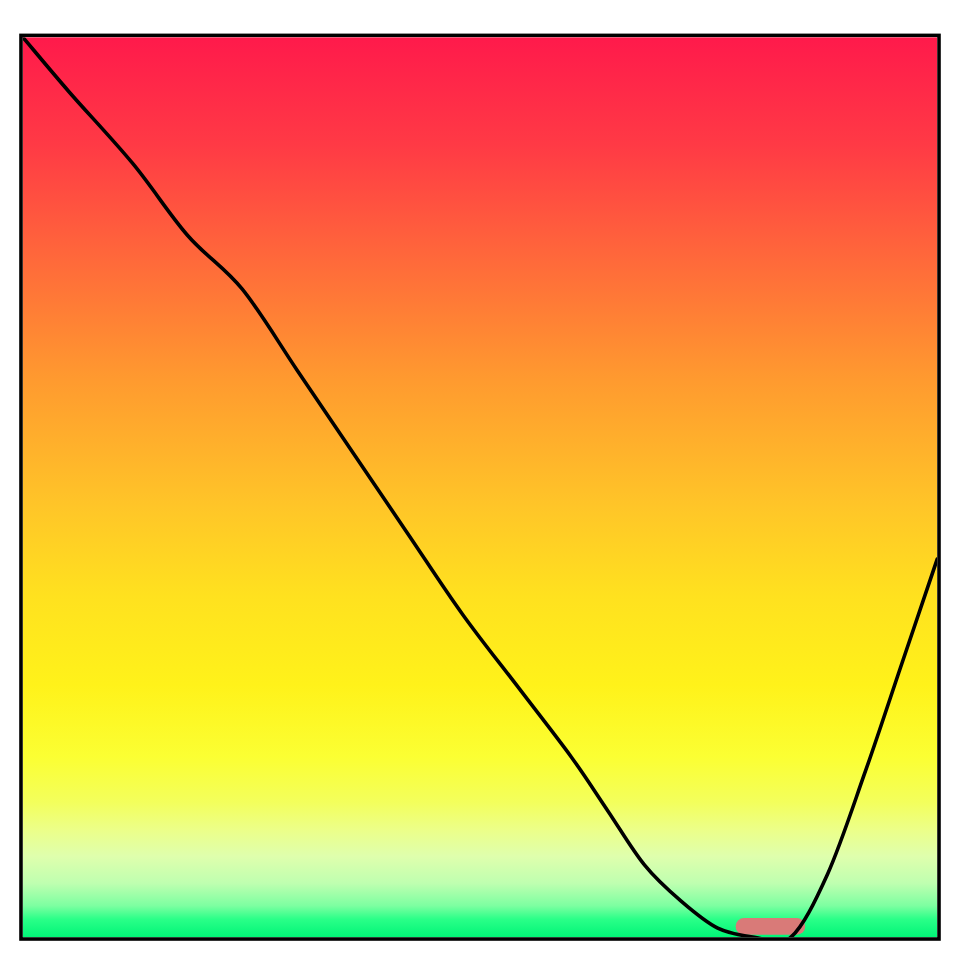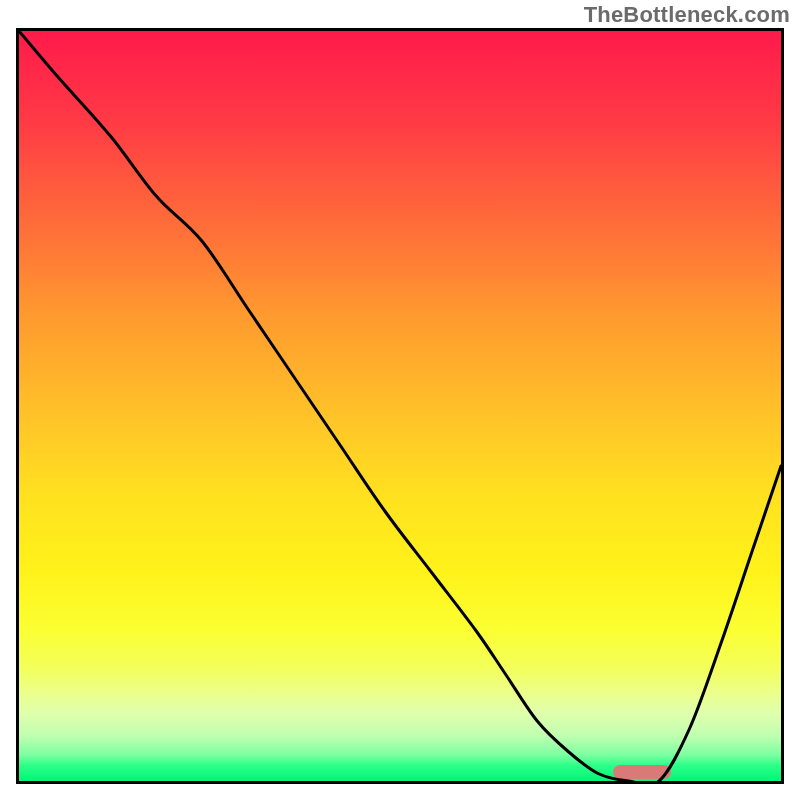--- a/index.html
+++ b/index.html
@@ -71,21 +71,20 @@
     height: 14px;
     border-radius: 7px;
     background: #d97a78;
     z-index: 4;
   }
 </style>
 </head>
 <body>
 
 <div class="frame">
-  <div class="watermark">TheBottleneck.com</div>
 
   <div class="plot-area">
     <div class="gradient-bg"></div>
 
     <svg class="curve" viewBox="0 0 762 750" preserveAspectRatio="none">
       <path fill="none" stroke="#000000" stroke-width="3" stroke-linejoin="round" stroke-linecap="round" d="M 0.0 0.0 C 6.4 7.5, 22.9 27.5, 38.1 45.0 C 53.3 62.5, 74.9 85.0, 91.4 105.0 C 108.0 125.0, 121.9 147.5, 137.2 165.0 C 152.4 182.5, 167.6 191.3, 182.9 210.0 C 198.1 228.8, 213.4 255.0, 228.6 277.5 C 243.8 300.0, 259.1 322.5, 274.3 345.0 C 289.6 367.5, 304.8 390.0, 320.0 412.5 C 335.3 435.0, 350.5 458.8, 365.8 480.0 C 381.0 501.3, 396.2 520.0, 411.5 540.0 C 426.7 560.0, 444.5 582.5, 457.2 600.0 C 469.9 617.5, 477.5 630.0, 487.7 645.0 C 497.8 660.0, 508.0 677.5, 518.2 690.0 C 528.3 702.5, 538.5 711.3, 548.6 720.0 C 558.8 728.8, 569.0 737.5, 579.1 742.5 C 589.3 747.5, 599.4 748.8, 609.6 750.0 C 619.8 751.3, 629.9 758.8, 640.1 750.0 C 650.2 741.3, 660.4 720.0, 670.6 697.5 C 680.7 675.0, 690.9 643.8, 701.0 615.0 C 711.2 586.3, 721.4 555.0, 731.5 525.0 C 741.7 495.0, 756.9 450.0, 762.0 435.0"></path>
     </svg>
 
     <div class="marker" style="left: 594.36px; width: 57.15px; bottom: 2px; background: rgb(217, 122, 120);"></div>
   </div>

